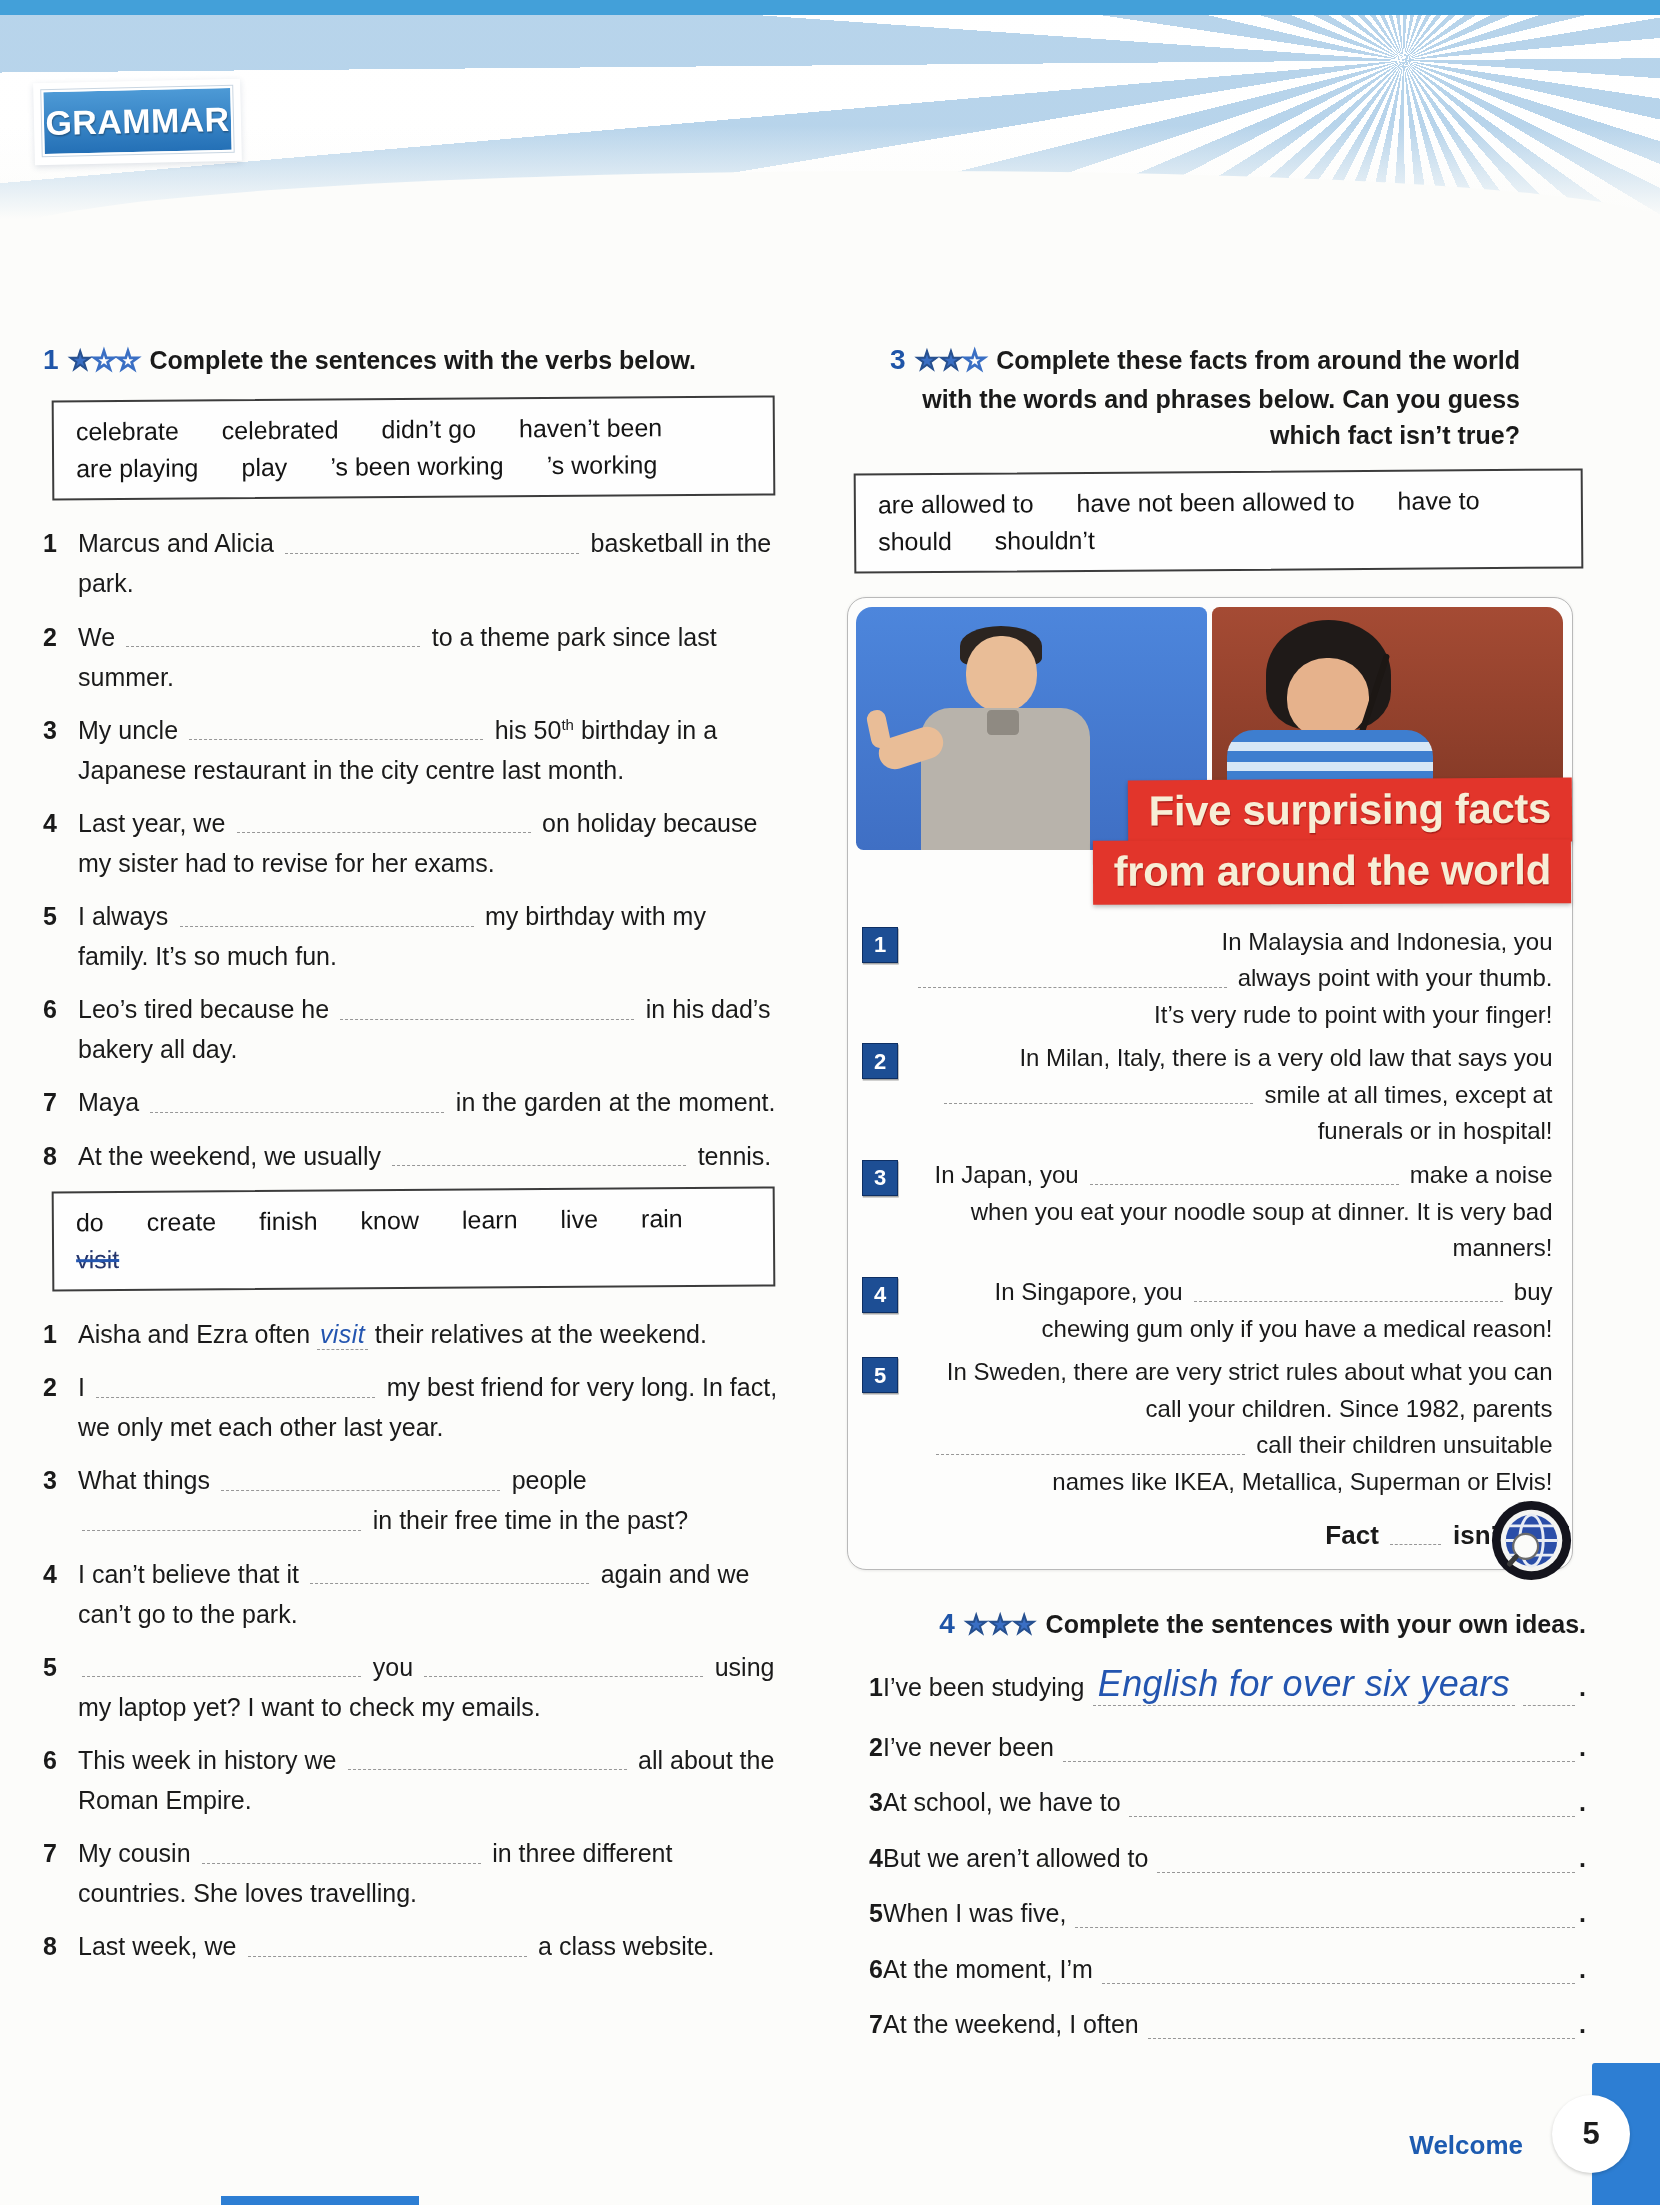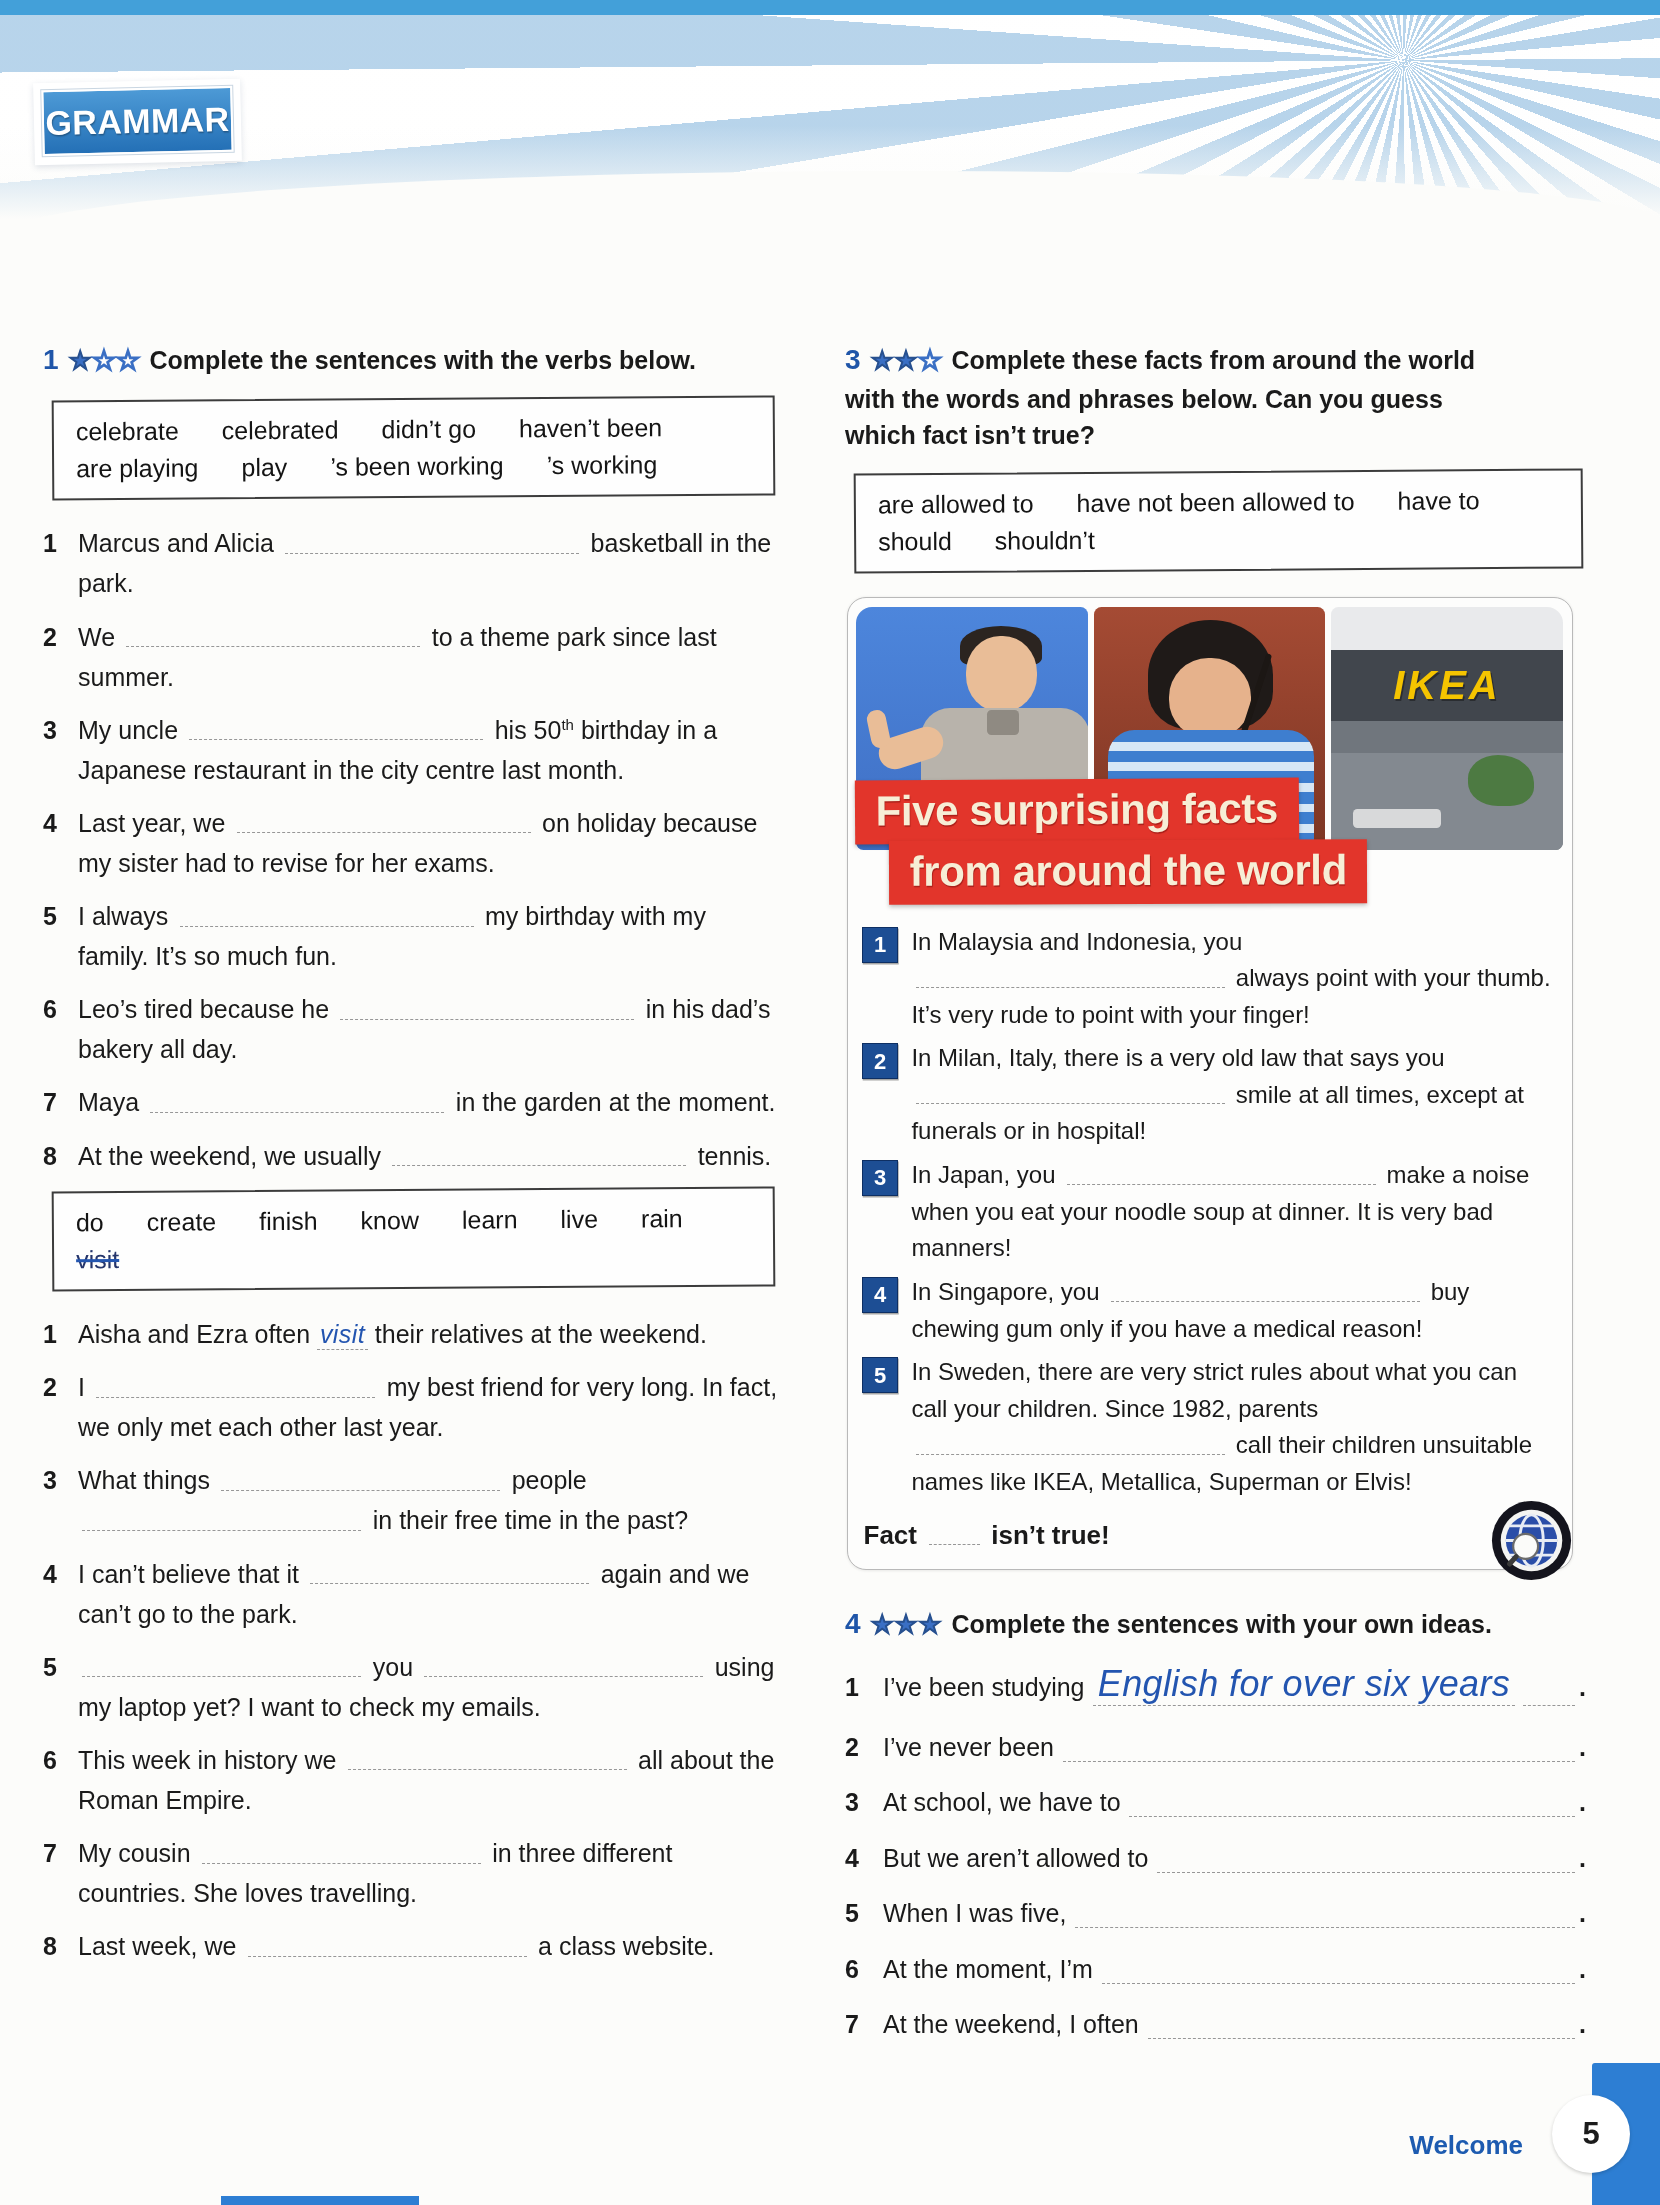--- a/index.html
+++ b/index.html
@@ -19,21 +19,21 @@
     border-radius:55% 45% 0 0 / 66px 51px 0 0;}
   .grammar-wrap{position:absolute;left:34px;top:81px;width:207px;height:82px;background:#ffffff;
     transform:rotate(-1.3deg);box-shadow:0 2.2px 5.9px rgba(40,70,110,.15);}
   .grammar-box{position:absolute;left:8px;top:7.4px;right:8px;bottom:8.8px;
     background:linear-gradient(#4d9ad6,#2470b6);border:2.9px solid #fff;outline:0.7px solid #c9d6e2;
     color:#fff;font-weight:bold;font-size:34px;letter-spacing:0.4px;
     display:flex;align-items:center;justify-content:center;text-shadow:0.7px 1.5px 1.5px rgba(0,0,0,.3);}
   
   .col{position:absolute;top:340px;}
   .col-left{left:43px;width:735px;}
-  .col-right{left:845px;width:741px;}
+  .col-right{left:845px;width:741px;text-align:right;}
   
   .ex-head{font-size:25px;font-weight:bold;line-height:1.45;margin-bottom:17.6px;}
   .ex-head.tight{padding-right:66px;}
   .ex-num{color:#1f55a8;font-size:28px;margin-right:10.3px;}
   .stars{white-space:nowrap;margin-right:8.8px;letter-spacing:1.5px;}
   .star{font-size:25px;}
   .star.filled{color:#3a6fc4;-webkit-text-stroke:1.1px #27508f;}
   .star.empty{color:#fdfdfd;-webkit-text-stroke:1.8px #3a6fc4;}
   
   .word-box{border:2.2px solid #3c3c3c;background:#fefefe;margin:0 2.9px 25px 8.8px;
@@ -245,28 +245,20 @@
           <div class="m-arm"></div>
           <div class="m-thumb"></div>
         </div>
         <div class="photo ph-woman">
           <div class="w-hair"></div>
           <div class="w-face"></div>
           <div class="w-stick"></div>
           <div class="w-shirt"></div>
           <div class="w-bowl"></div>
         </div>
-        <div class="photo ph-ikea">
-          <div class="ikea-band">
-            <span class="ikea-text">IKEA</span>
-          </div>
-          <div class="ikea-floor"></div>
-          <div class="ikea-plant"></div>
-          <div class="ikea-table"></div>
-        </div>
       </div>
       <div class="banner">
         <span class="banner-line banner-l1">Five surprising facts</span>
         <span class="banner-line banner-l2" style="display:inline-block;">from around the world</span>
       </div>
       <div class="facts">
           <div class="fact">
             <span class="fact-num">1</span>
             <div class="body">In Malaysia and Indonesia, you <span class="blank w420"></span> always point with your thumb. It’s very rude to point with your finger!</div>
           </div>

